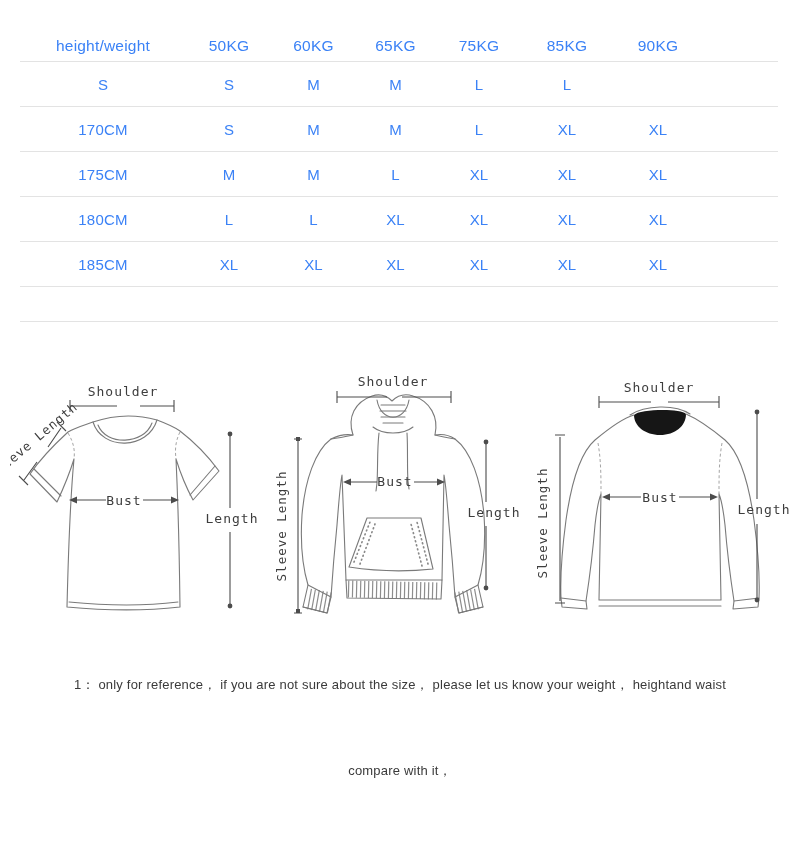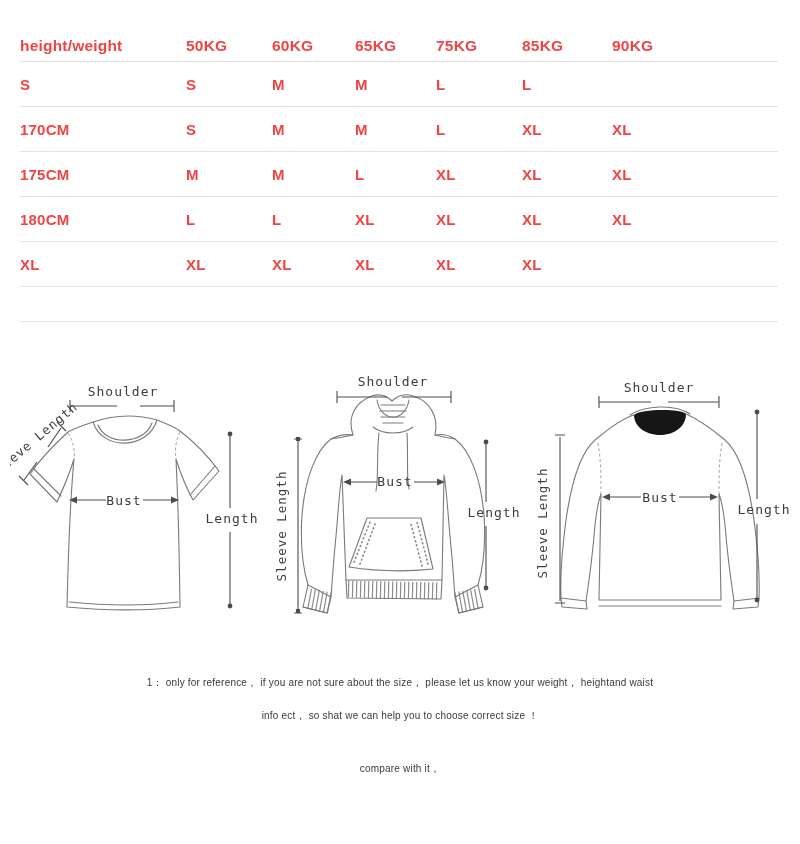--- a/index.html
+++ b/index.html
@@ -5,36 +5,36 @@
   html,body{margin:0;padding:0;background:#ffffff;}
   .canvas{position:relative;width:800px;height:844px;background:#fff;overflow:hidden;
           font-family:"Liberation Sans",sans-serif;color:#2f2f2f;}
 
   
   .size-table{position:absolute;left:20px;top:30px;width:758px;}
   .t-row{display:grid;grid-template-columns:166px 86px 83px 81px 86px 90px 92px;
          border-bottom:1px solid #e3e3e3;align-items:center;height:44px;}
   .t-row.t-header{height:31px;}
   .t-row.t-empty{height:34px;}
-  .t-cell{font-size:15px;font-weight:700;color:#ef4444;letter-spacing:.2px;}
+  .t-cell{text-align:center;font-size:15px;font-weight:400;color:#3b82f6;letter-spacing:.2px;}
   .t-header .t-cell{font-size:15.5px;}
 
   
   .diagram{position:absolute;}
   .diagram text{font-family:"DejaVu Sans Mono",monospace;font-size:13px;fill:#3d3d3d;letter-spacing:1px;}
   .diagram text.vlabel{font-size:12.5px;}
   .sketch{stroke:#7a7a7a;stroke-width:1.1;fill:none;stroke-linecap:round;stroke-linejoin:round;}
   .seam{stroke:#9a9a9a;stroke-width:.9;fill:none;stroke-dasharray:3 2.4;}
   .meas{stroke:#4c4c4c;stroke-width:1.1;fill:none;}
   .meas-fill{fill:#4c4c4c;stroke:none;}
   .rib{stroke:#8d8d8d;fill:none;}
   .dots{stroke:#8a8a8a;stroke-width:1.7;fill:none;stroke-dasharray:.8 3.4;stroke-linecap:round;}
 
   
-  .note{position:absolute;left:0;width:800px;text-align:center;font-size:10px;
+  .note{position:absolute;left:0;width:800px;text-align:center;font-size:13px;
         color:#3a3a3a;letter-spacing:.2px;}
 </style>
 </head>
 <body>
 
 <div class="canvas">
 
   <div class="size-table">
     <div class="t-row t-header">
       <div class="t-cell">height/weight</div>
@@ -79,20 +79,21 @@
       <div class="t-cell">180CM</div>
       <div class="t-cell">L</div>
       <div class="t-cell">L</div>
       <div class="t-cell">XL</div>
       <div class="t-cell">XL</div>
       <div class="t-cell">XL</div>
       <div class="t-cell">XL</div>
     </div>
 
     <div class="t-row">
+      <div class="t-cell">185CM</div>
       <div class="t-cell">XL</div>
       <div class="t-cell">XL</div>
       <div class="t-cell">XL</div>
       <div class="t-cell">XL</div>
       <div class="t-cell">XL</div>
       <div class="t-cell">XL</div>
     </div>
 
     <div class="t-row t-empty"></div>
   </div>
@@ -210,16 +211,15 @@
     <polygon class="meas-fill" points="67,142 75,138.5 75,145.5"></polygon>
     <polygon class="meas-fill" points="183,142 175,138.5 175,145.5"></polygon>
 
     <text x="229" y="159" text-anchor="middle">Length</text>
     <path class="meas" d="M 222 58 V 144 M 222 169 V 244"></path>
     <circle class="meas-fill" cx="222" cy="57" r="2.4"></circle>
     <circle class="meas-fill" cx="222" cy="245" r="2.4"></circle>
   </svg>
 
   <div class="note" style="top:676px">1： only for reference， if you are not sure about the size， please let us know your weight， heightand waist</div>
-  <div class="note" style="top:709px">info ect， so shat we can help you to choose correct size ！</div>
   <div class="note" style="top:762px">compare with it，</div>
 
 </div>
 
 </body></html>

